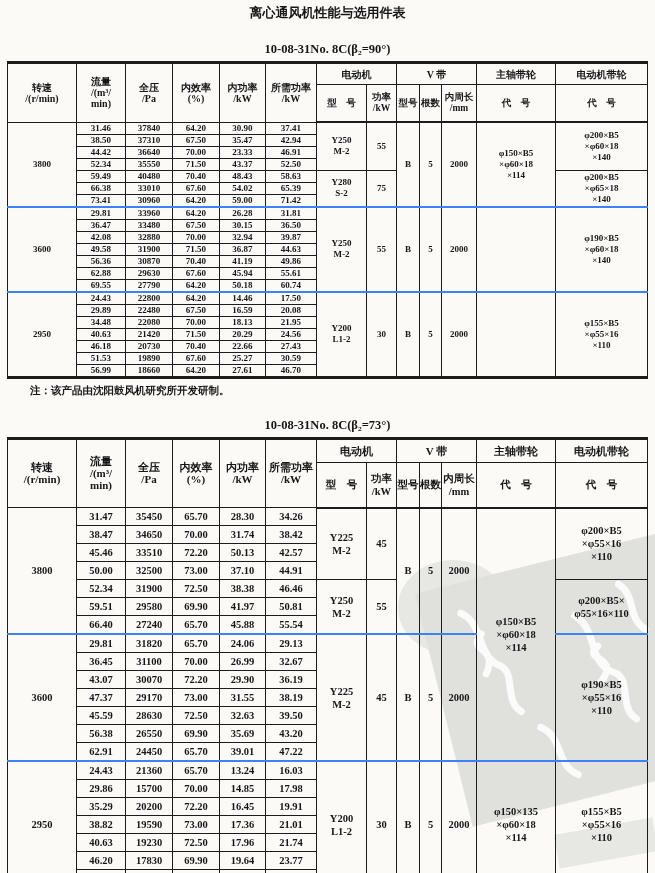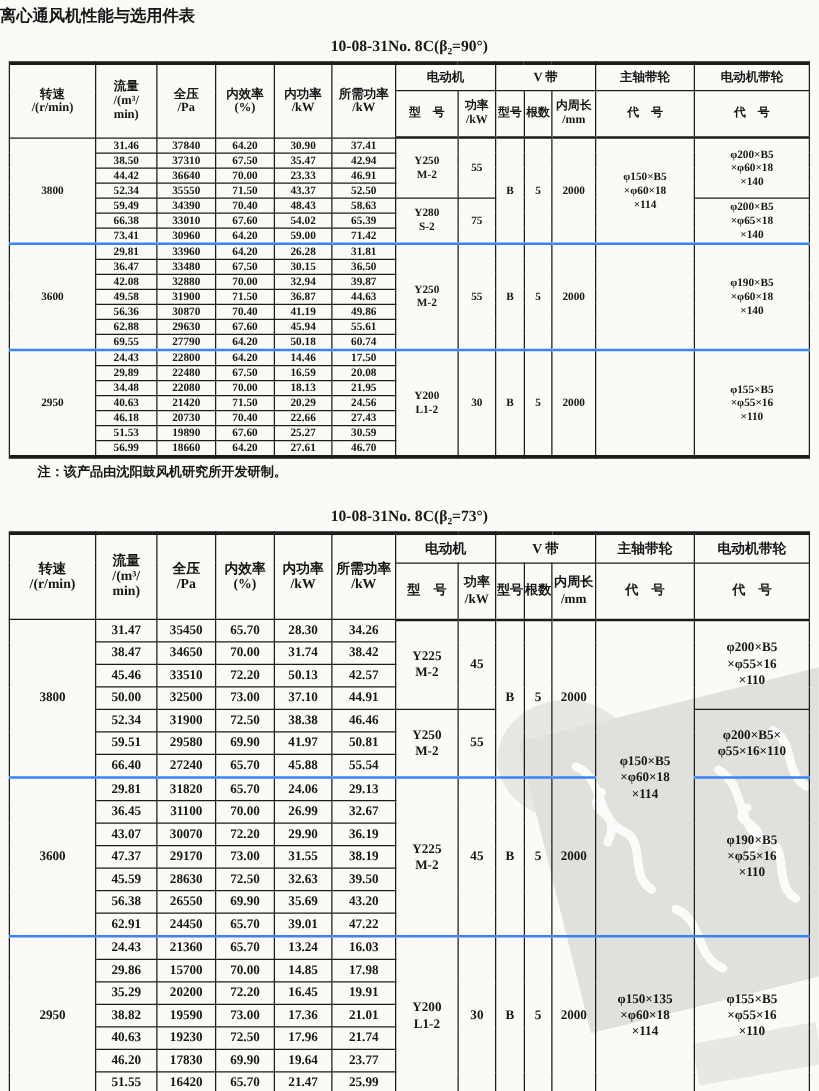--- a/index.html
+++ b/index.html
@@ -18,26 +18,26 @@
   .stamp-blob{
     position:absolute;left:398px;top:560px;width:110px;height:95px;
     background:#e7e7e3;border-radius:50%;
   }
   .stamp-tail{
     position:absolute;left:556px;top:826px;width:100px;height:34px;
     background:#e7e7e3;transform:rotate(-10deg);
   }
   .content{position:relative;z-index:1;}
   .title{
-    font-weight:bold;font-size:13px;
+    text-align:center;font-weight:bold;font-size:13px;
     padding-top:5px;line-height:15px;
   }
   .subtitle{
     text-align:center;font-weight:bold;font-size:12.5px;
-    margin-top:10px;line-height:14px;
+    margin-top:22px;line-height:14px;
   }
   .subtitle2{margin-top:21px;}
   table{
     border-collapse:collapse;table-layout:fixed;
     width:640px;margin:5px auto 0 auto;
     border-top:3px solid #1c1c1c;border-bottom:3px solid #1c1c1c;
     border-left:1px solid #1c1c1c;border-right:1px solid #1c1c1c;
   }
   th,td{
     border:1px solid #1c1c1c;
@@ -176,21 +176,21 @@
         </tr>
         <tr>
           <td>52.34</td>
           <td>35550</td>
           <td>71.50</td>
           <td>43.37</td>
           <td>52.50</td>
         </tr>
         <tr>
           <td>59.49</td>
-          <td>34390</td>
+          <td>40480</td>
           <td>70.40</td>
           <td>48.43</td>
           <td>58.63</td>
           <td rowspan="3">Y280
 S-2</td>
           <td rowspan="3">75</td>
           <td rowspan="3">φ200×B5
 ×φ65×18
 ×140</td>
         </tr>

